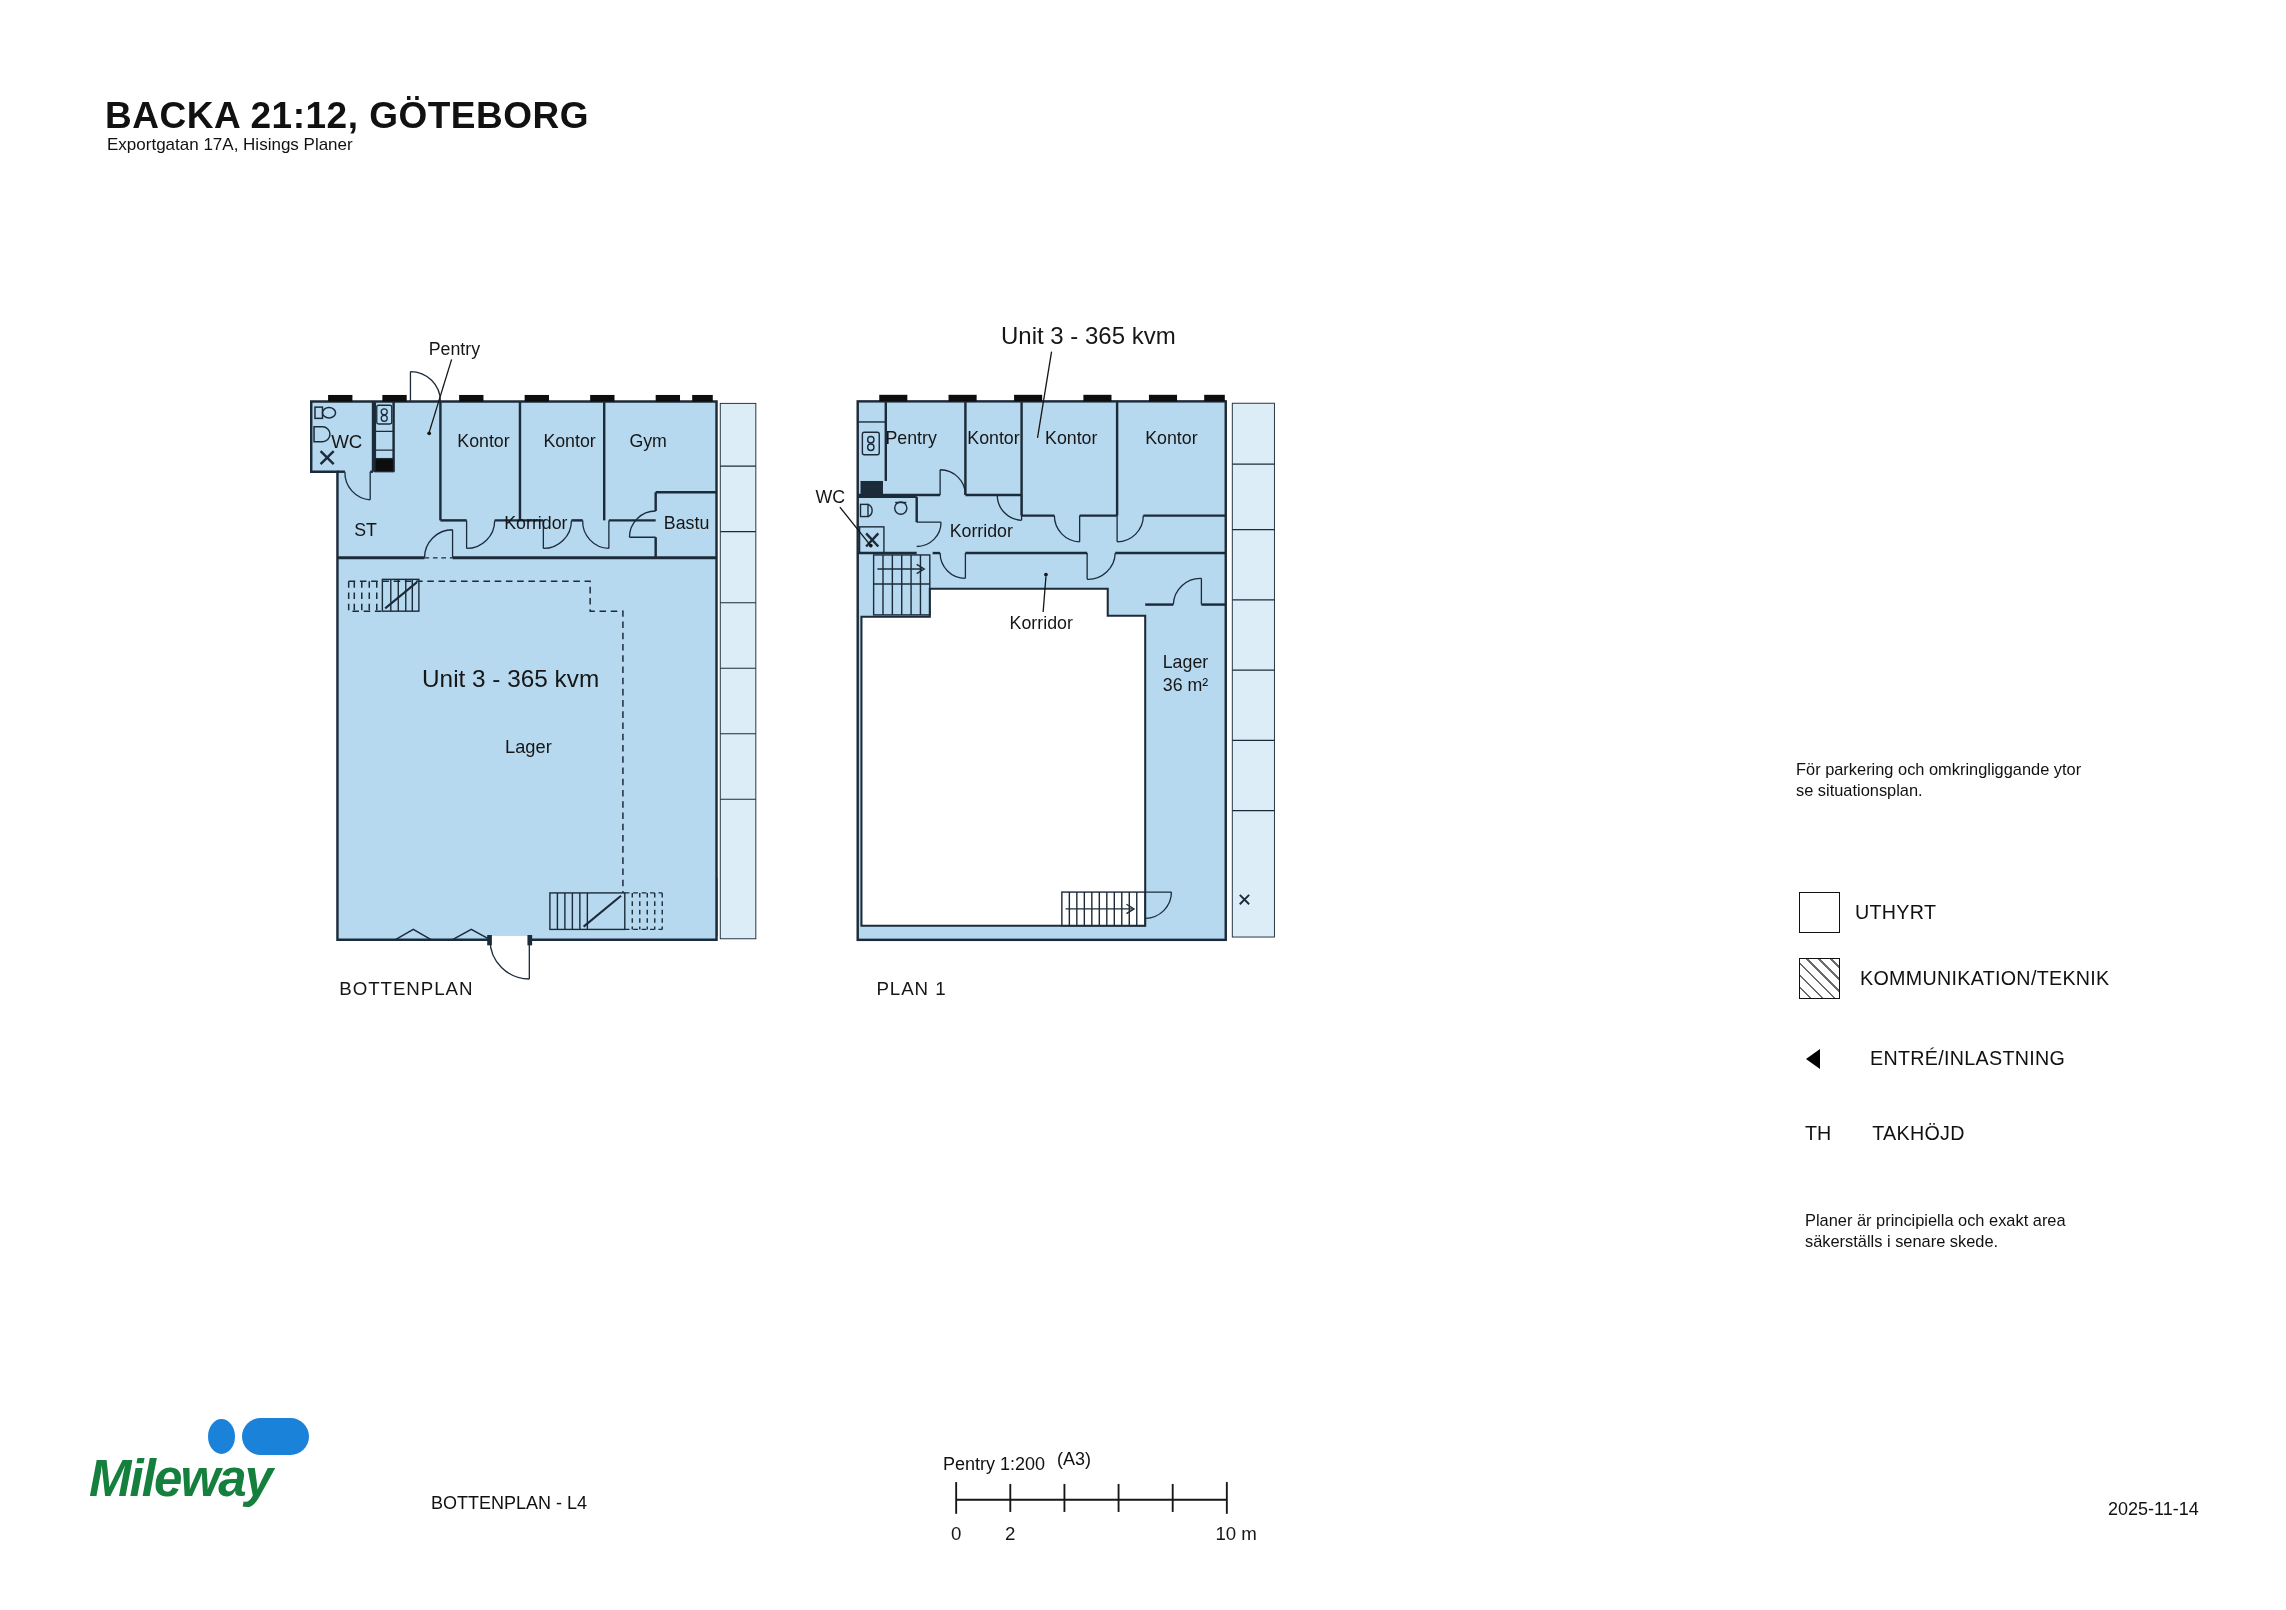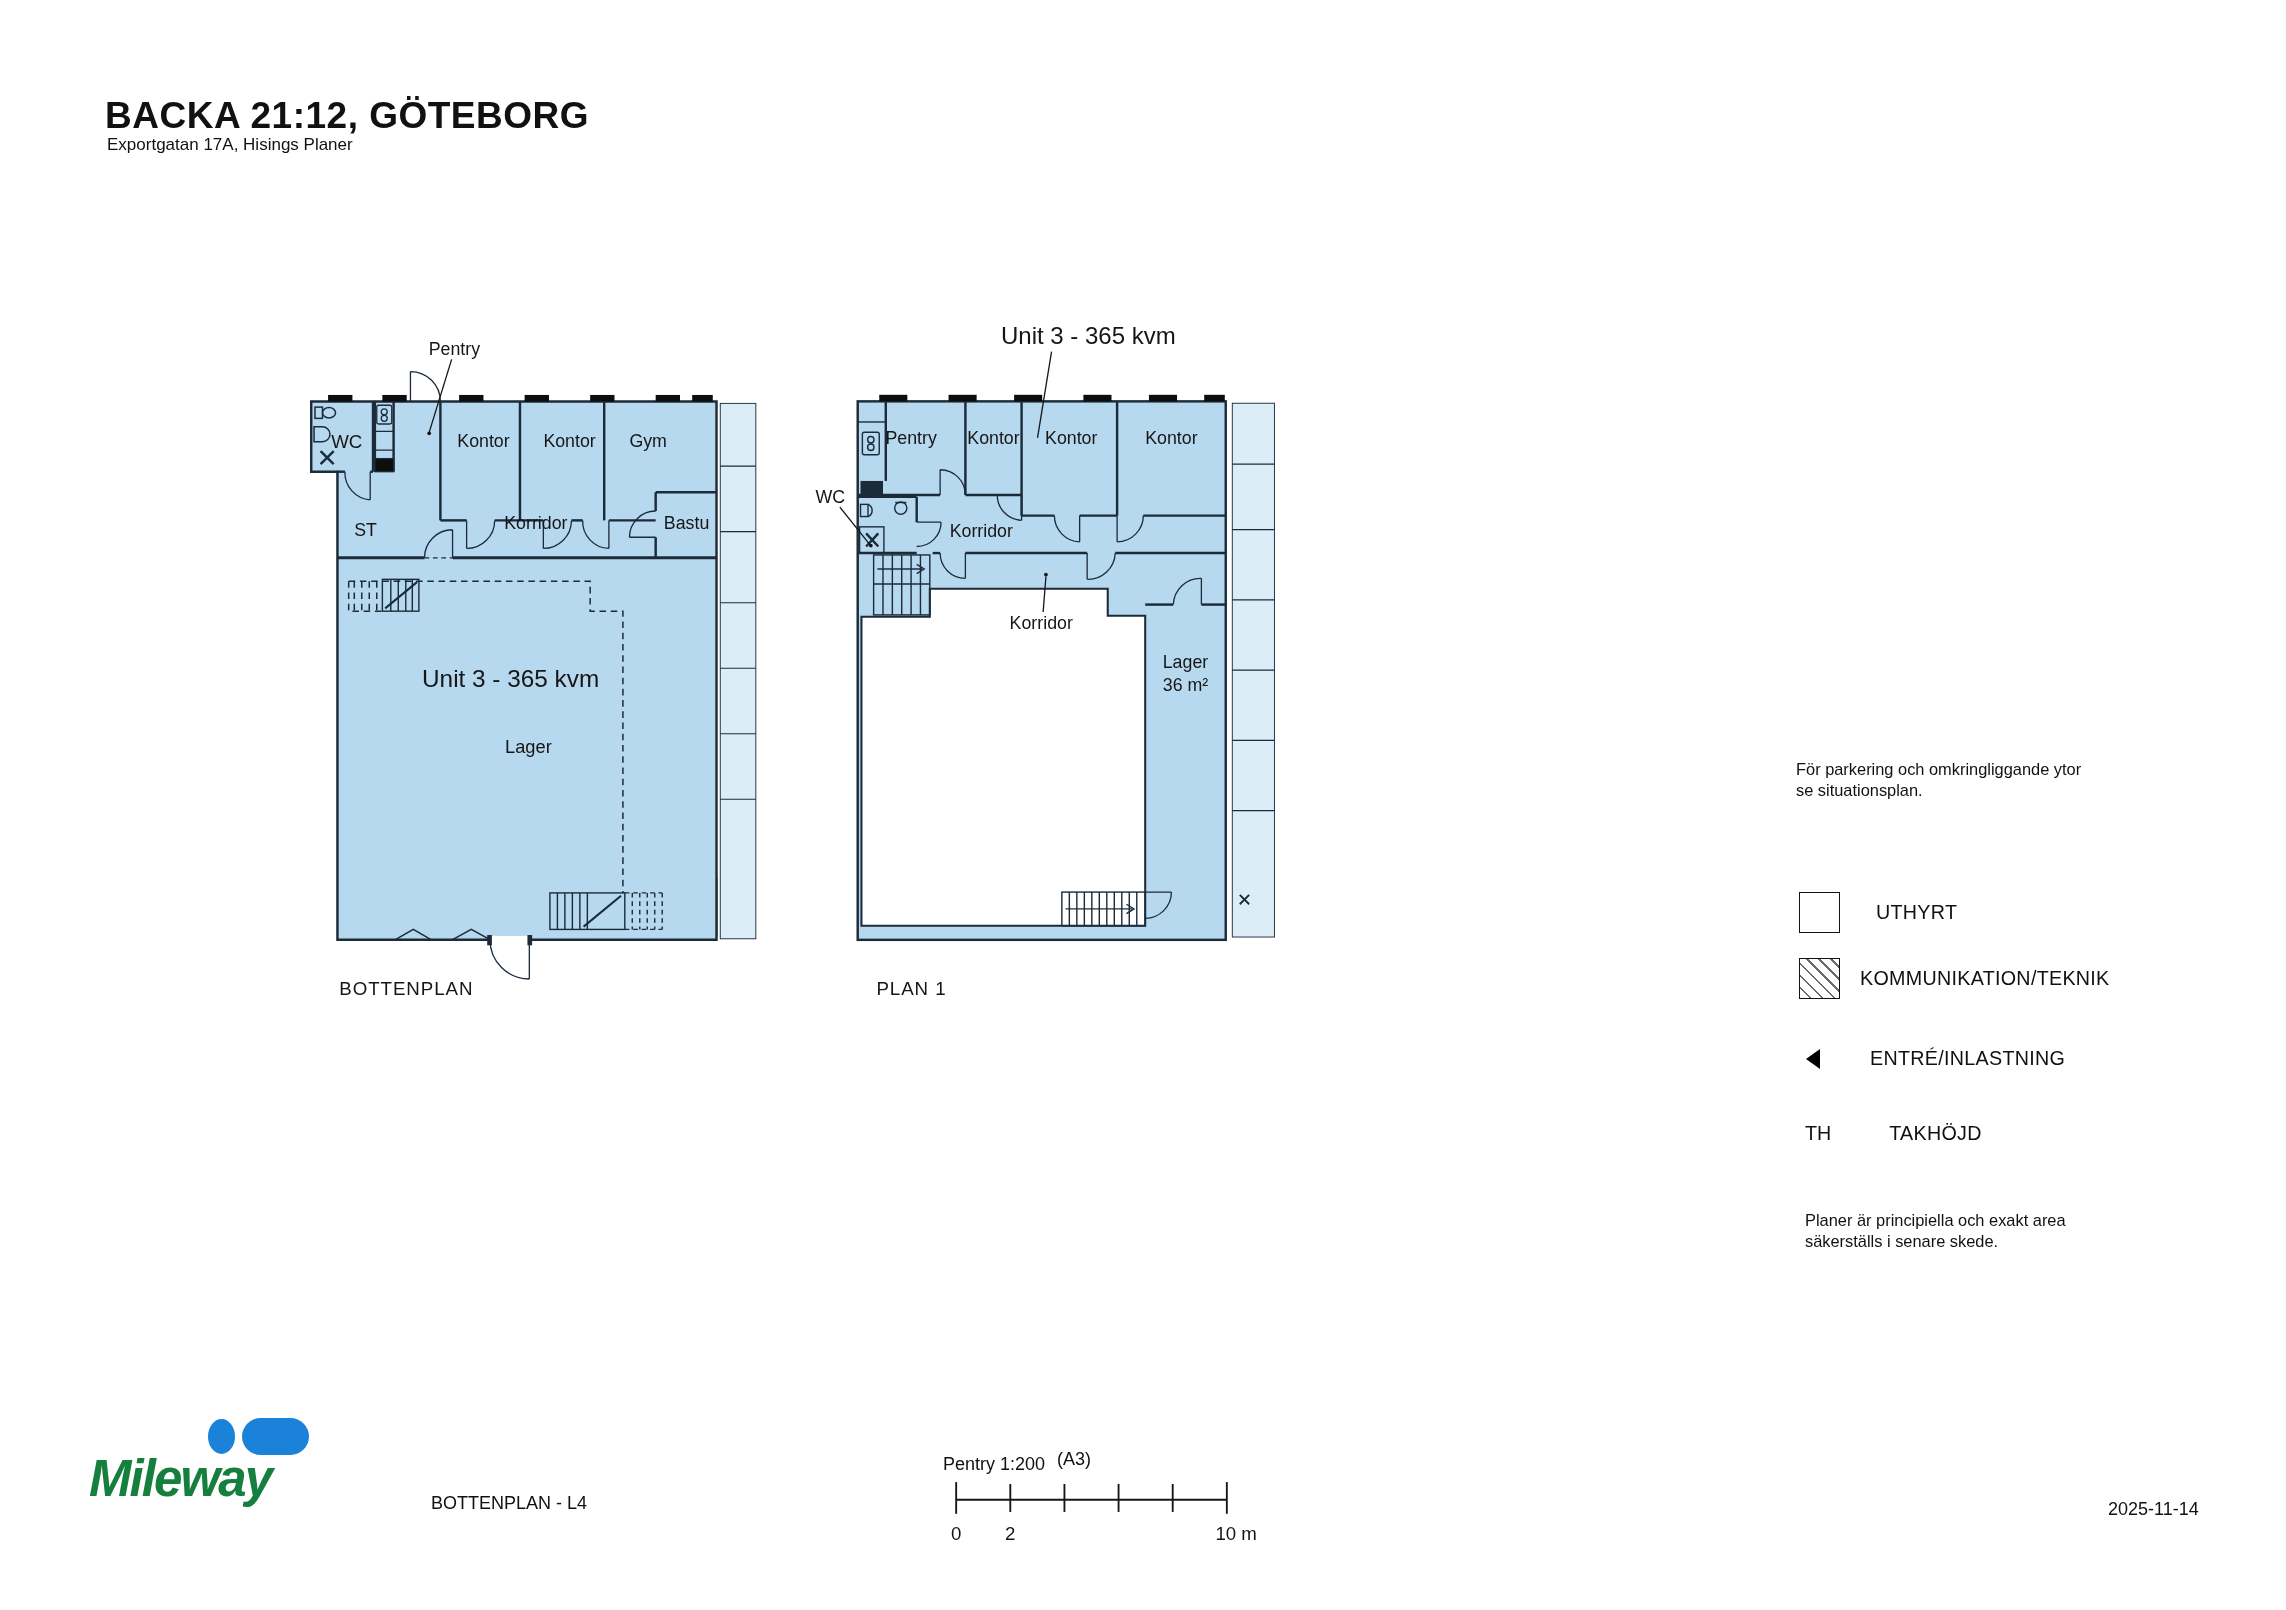--- a/index.html
+++ b/index.html
@@ -271,36 +271,36 @@
     <path d="M253,298 L256,260" stroke="#161616" stroke-width="1.4" fill="none"></path>
     <circle cx="256" cy="258" r="2" fill="#161616"></circle>
     <text x="405" y="358" font-size="19" text-anchor="middle">Lager</text>
     <text x="405" y="382" font-size="19" text-anchor="middle">36 m²</text>
     <text x="75" y="707" font-size="20" letter-spacing="1">PLAN 1</text>
   </g>
 </svg>
 
 <div class="abs note">För parkering och omkringliggande ytor se situationsplan.</div>
 
-<div class="abs legend-row" style="left:1799px;top:892px;gap:36px;">
+<div class="abs legend-row" style="left:1799px;top:892px;gap:15px;">
   <div class="swatch"></div>
   <div class="legend-label">UTHYRT</div>
 </div>
 
 <div class="abs legend-row" style="left:1799px;top:958px;gap:20px;">
   <div class="swatch hatch"></div>
   <div class="legend-label">KOMMUNIKATION/TEKNIK</div>
 </div>
 
 <div class="abs legend-row" style="left:1806px;top:1047px;gap:50px;">
   <div class="tri-left"></div>
   <div class="legend-label">ENTRÉ/INLASTNING</div>
 </div>
 
-<div class="abs legend-row" style="left:1805px;top:1122px;gap:58px;">
+<div class="abs legend-row" style="left:1805px;top:1122px;gap:41px;">
   <div class="th-abbr">TH</div>
   <div class="legend-label">TAKHÖJD</div>
 </div>
 
 <div class="abs disclaimer">Planer är principiella och exakt area säkerställs i senare skede.</div>
 
 <div class="abs logo-wrap">
   <div class="logo-dot"></div>
   <div class="logo-pill"></div>
   <div class="logo-text">Mileway</div>

